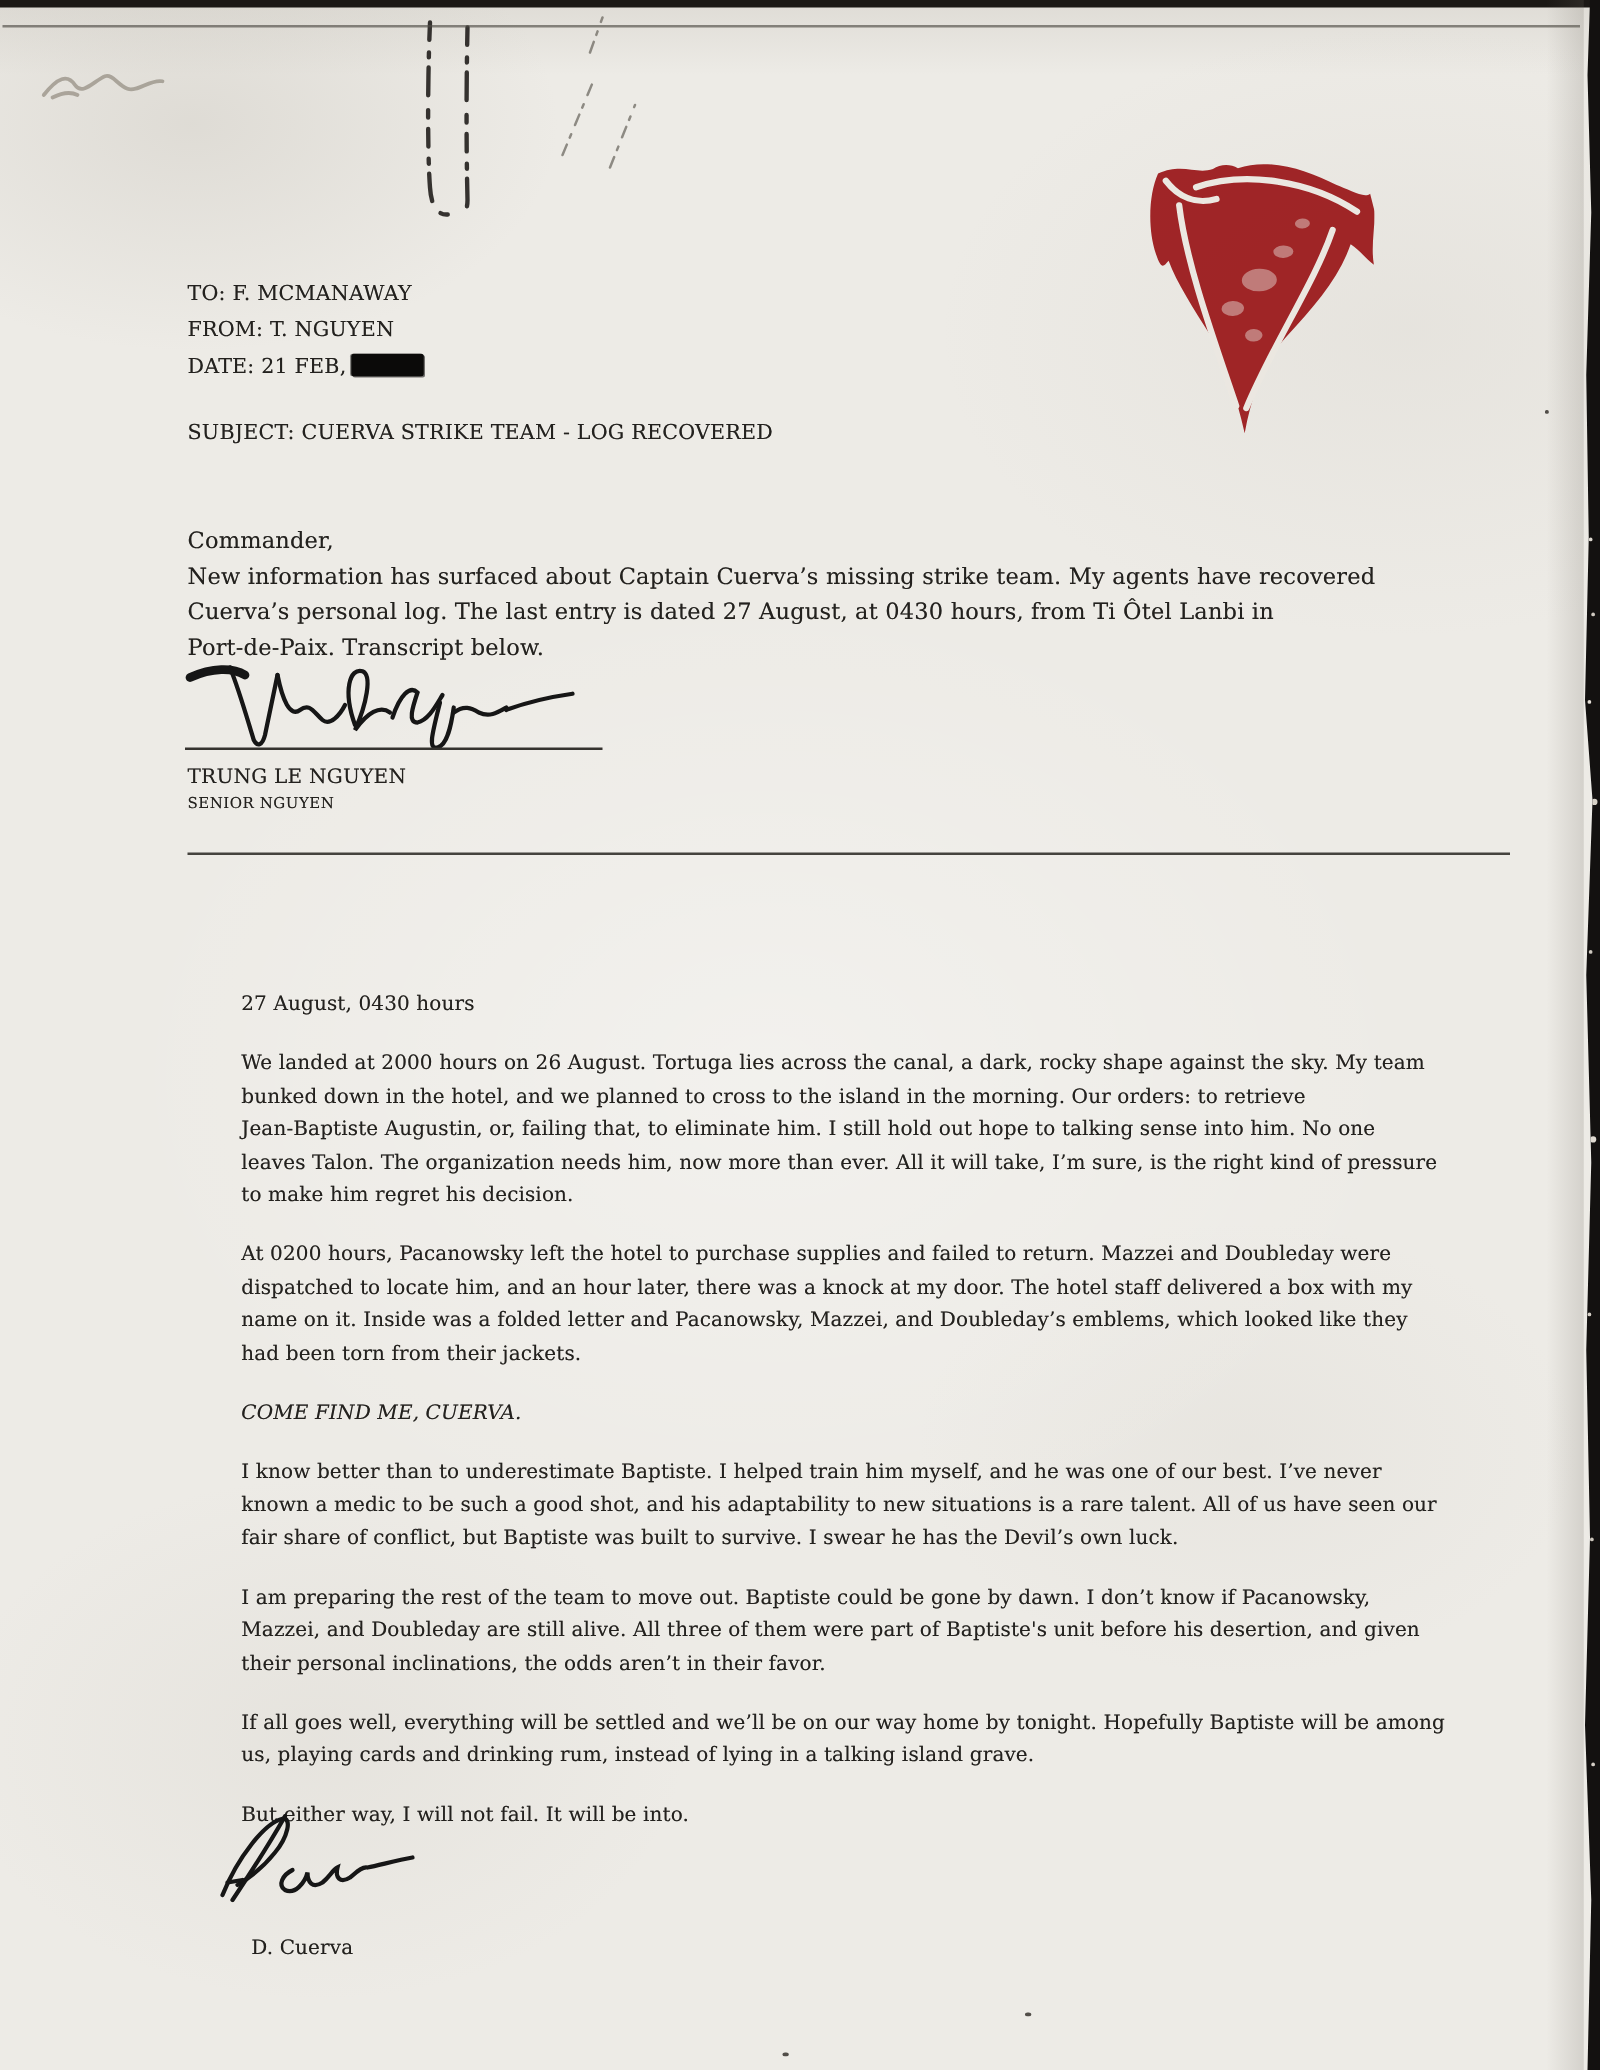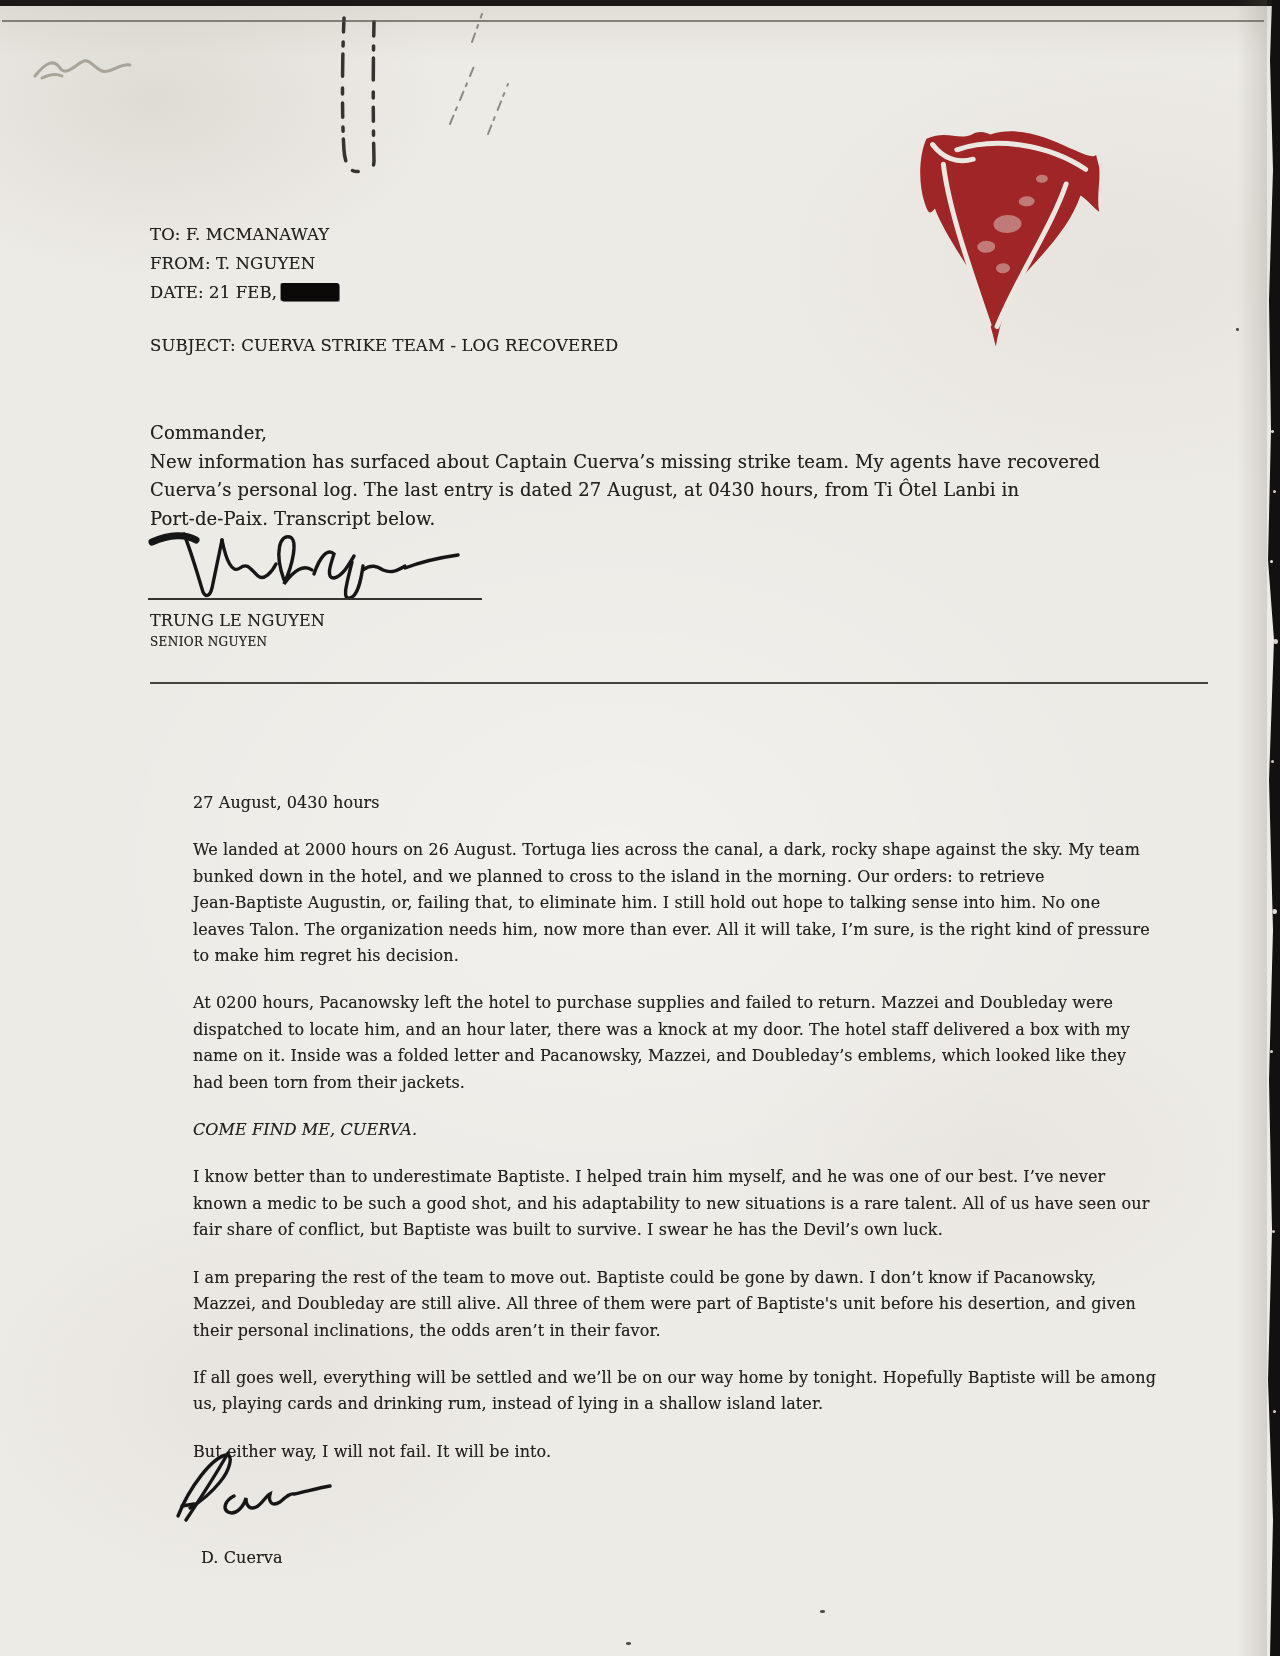--- a/index.html
+++ b/index.html
@@ -140,21 +140,21 @@
 
     <div class="para pre emphasis">COME FIND ME, CUERVA.</div>
 
     <div class="para pre">I know better than to underestimate Baptiste. I helped train him myself, and he was one of our best. I’ve never
 known a medic to be such a good shot, and his adaptability to new situations is a rare talent. All of us have seen our
 fair share of conflict, but Baptiste was built to survive. I swear he has the Devil’s own luck.</div>
     <div class="para pre">I am preparing the rest of the team to move out. Baptiste could be gone by dawn. I don’t know if Pacanowsky,
 Mazzei, and Doubleday are still alive. All three of them were part of Baptiste's unit before his desertion, and given
 their personal inclinations, the odds aren’t in their favor.</div>
     <div class="para pre">If all goes well, everything will be settled and we’ll be on our way home by tonight. Hopefully Baptiste will be among
-us, playing cards and drinking rum, instead of lying in a shallow island later.</div>
+us, playing cards and drinking rum, instead of lying in a talking island grave.</div>
     <div class="para pre">But either way, I will not fail. It will be into.</div>
 
     <div class="sig2-spacer"></div>
     <div class="typed-name">D. Cuerva</div>
   </div>
 
   <svg class="abs" style="left:170px;top:1446px;" width="168" height="76" viewBox="0 0 168 76">
     <g fill="none" stroke="#161616" stroke-width="3.4" stroke-linecap="round">
       <path d="M8,70 C20,40 42,12 56,9 C64,8 60,24 50,36 C42,46 30,56 20,62"></path>
       <path d="M58,7 C45,30 28,56 16,74"></path>

